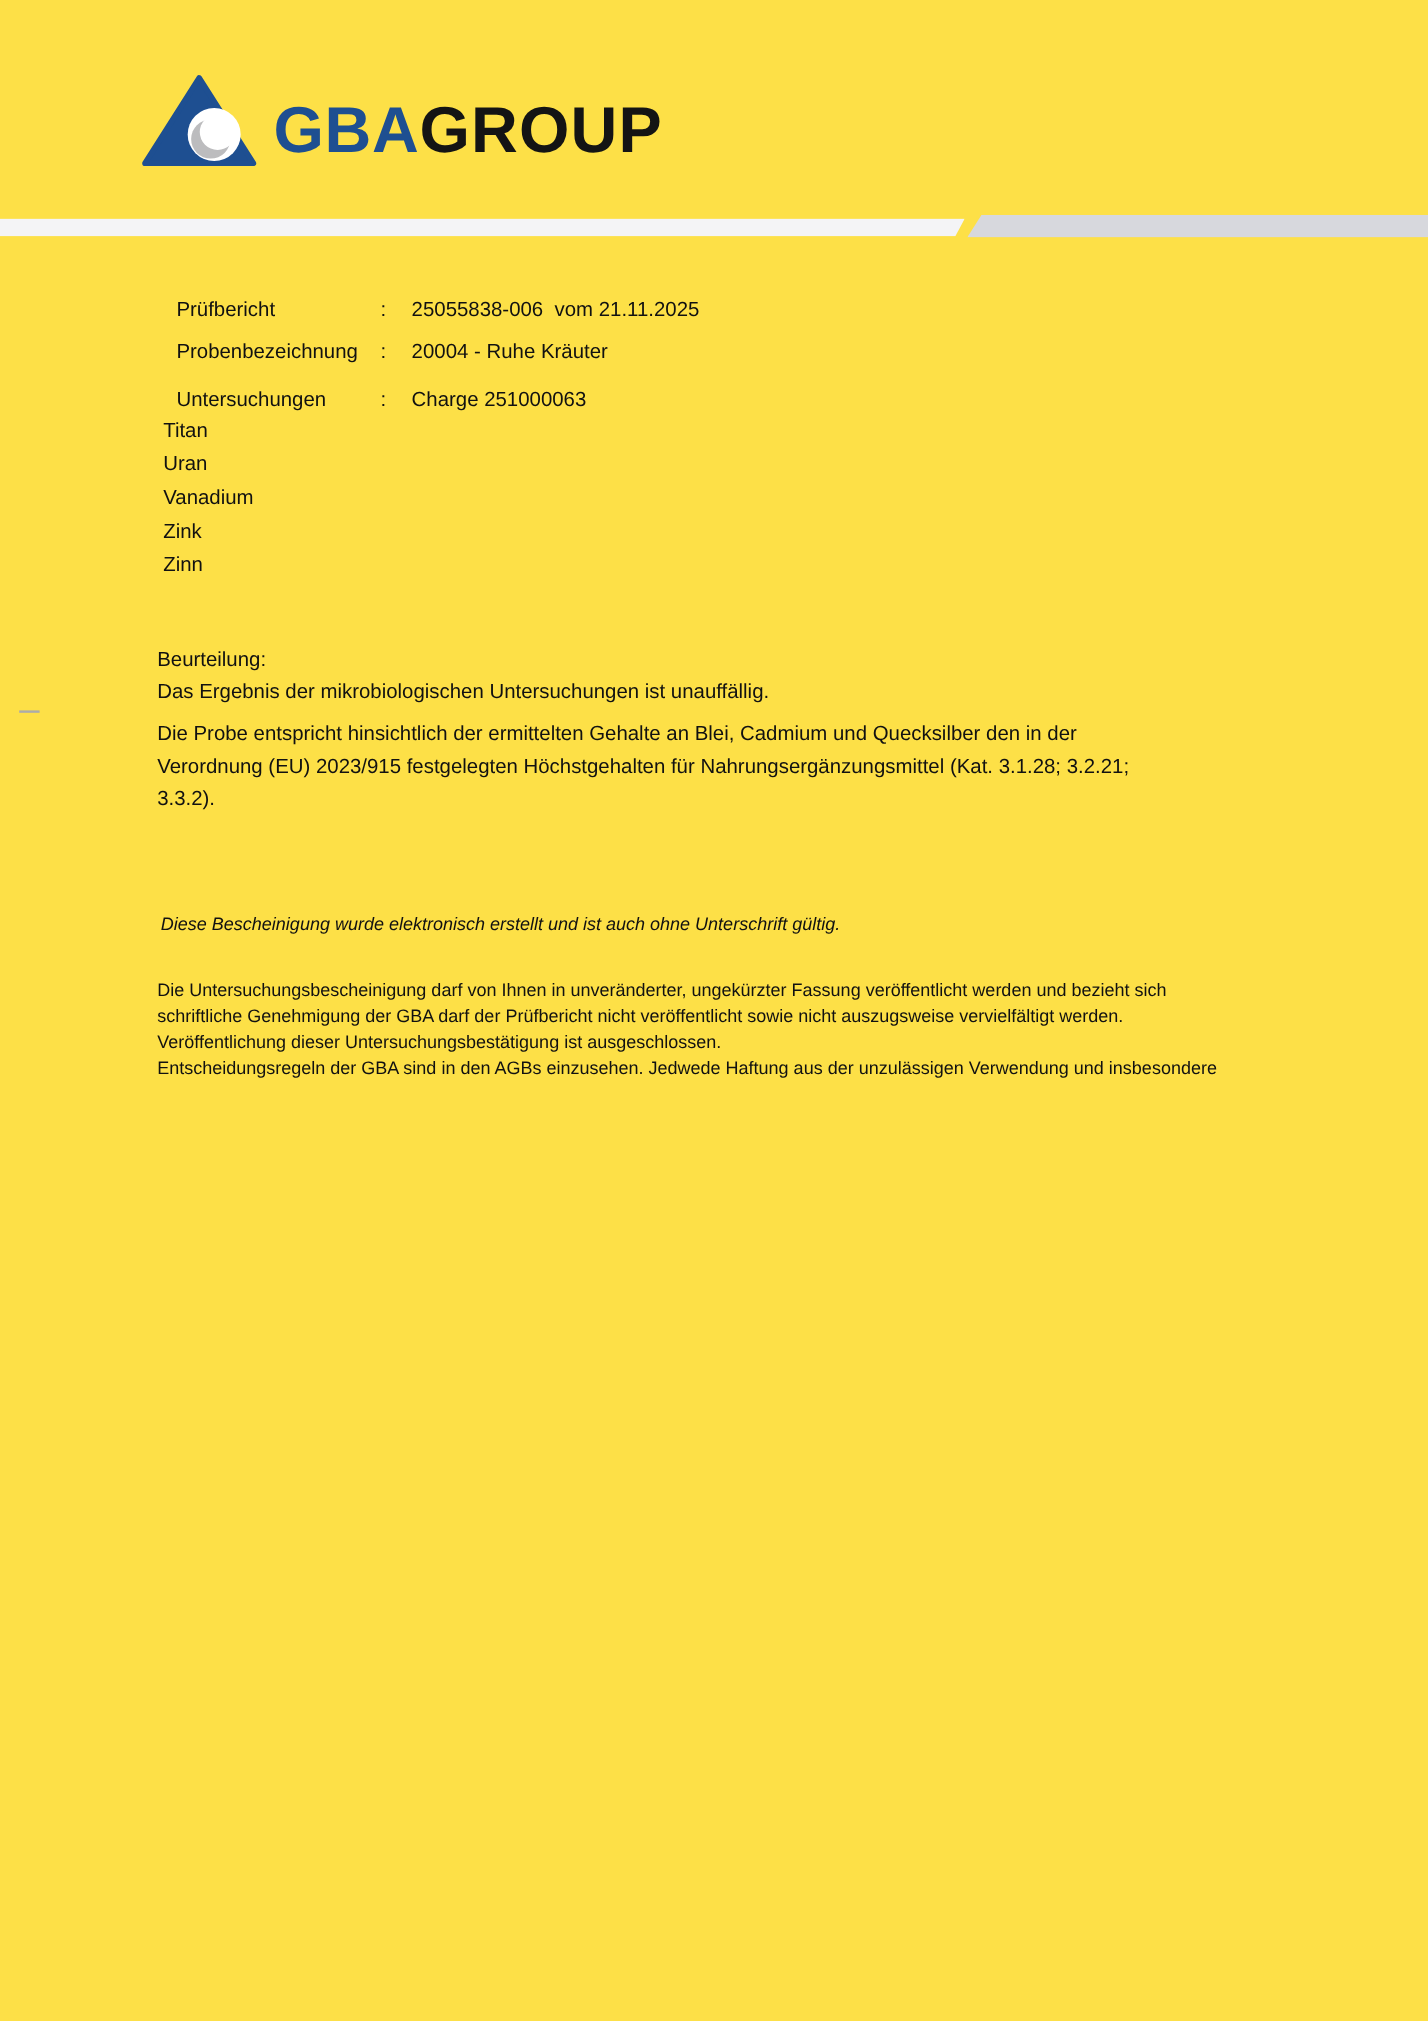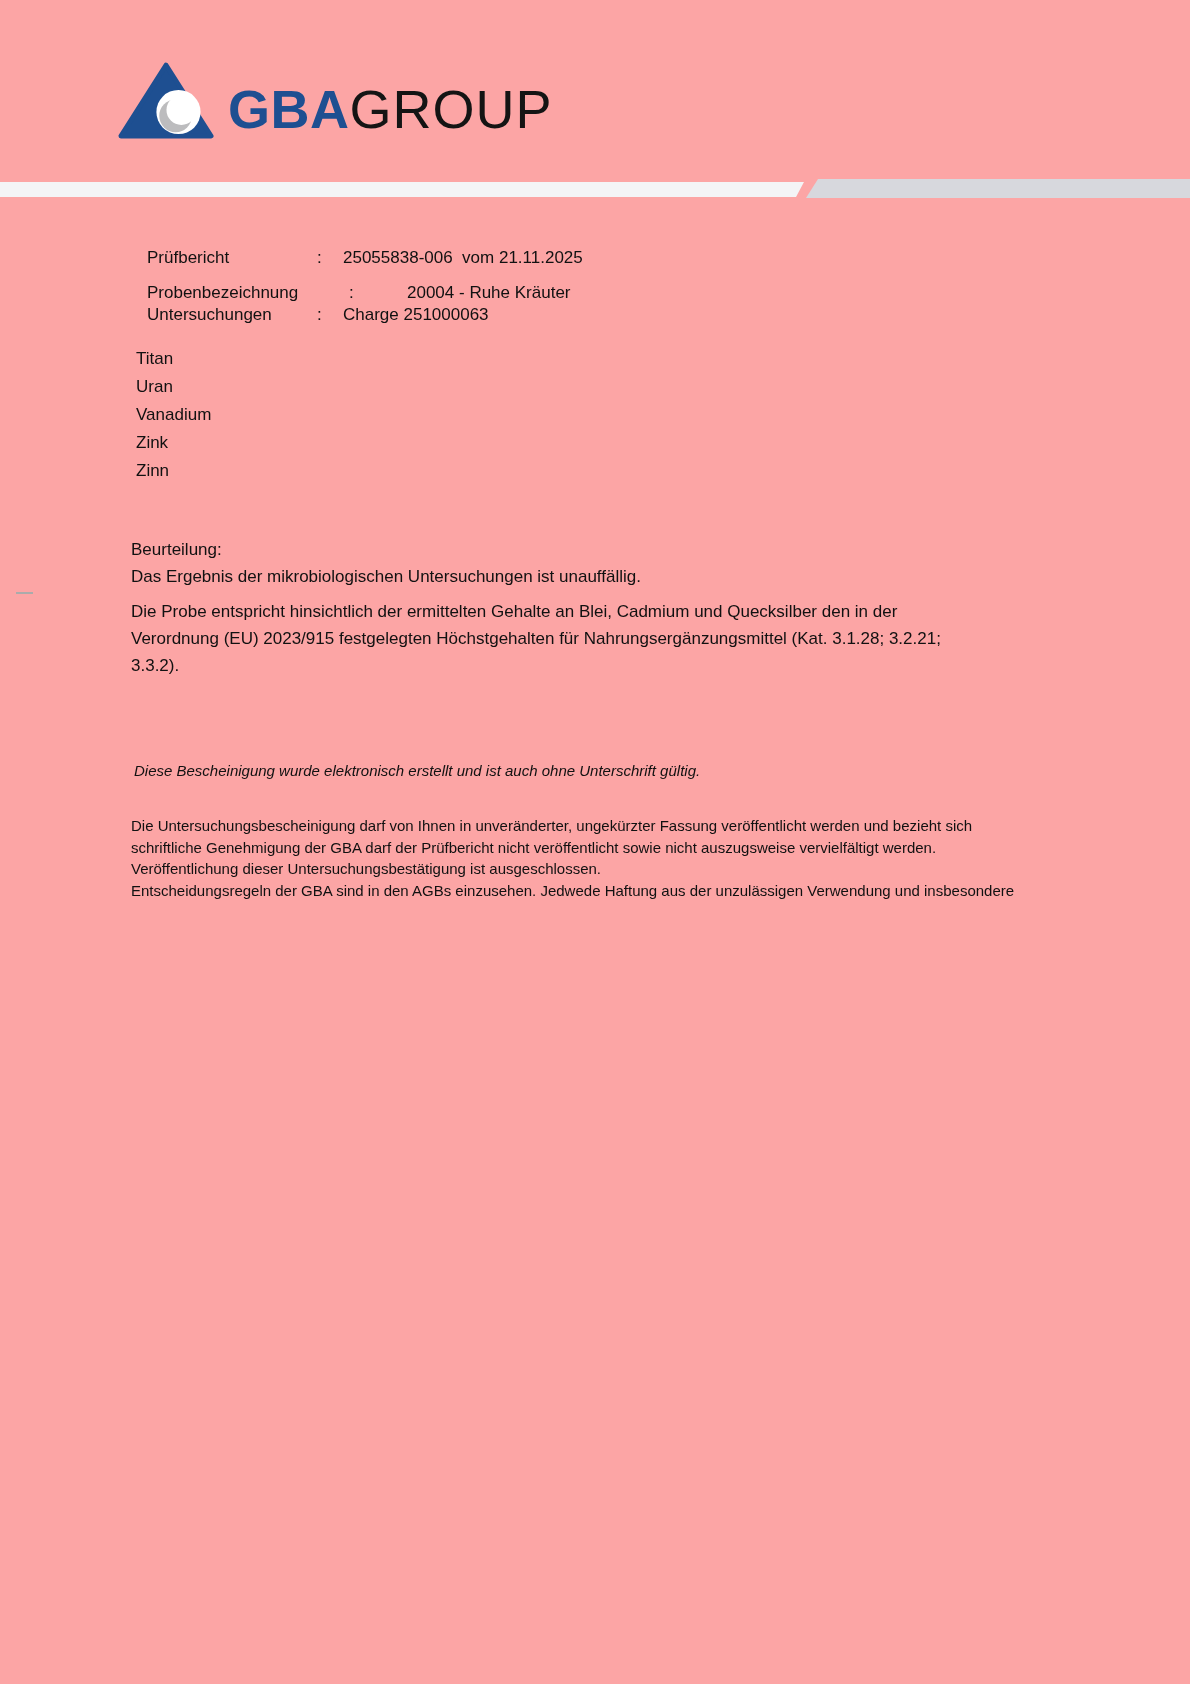--- a/index.html
+++ b/index.html
@@ -3,49 +3,49 @@
 <meta charset="utf-8">
 <style>
   * { margin: 0; padding: 0; box-sizing: border-box; }
   html, body { background: #ffffff; }
   body { font-family: "Liberation Sans", sans-serif; color: #111; }
 
   .page {
     position: relative;
     width: 1190px;
     height: 1684px;
-    background: #fca5a5;
+    background: #fde047;
     overflow: hidden;
   }
 
   
   .logo { position: absolute; left: 118px; top: 62px; display: flex; align-items: flex-end; }
   .logo-icon { width: 96px; height: 77px; display: block; }
   .logo-text { margin-left: 14px; font-size: 54px; line-height: 1; letter-spacing: 0.5px;
                display: flex; align-items: baseline; padding-bottom: 3px; }
   .logo-brand  { font-weight: 700; color: #1e4f91; }
-  .logo-suffix { font-weight: 400; color: #141414; letter-spacing: 1px; }
+  .logo-suffix { font-weight: 700; color: #141414; letter-spacing: 1px; }
 
   
   .band-left {
     position: absolute; left: 0; top: 182px; width: 804px; height: 15px;
     background: #f4f4f6;
     clip-path: polygon(0 0, 100% 0, calc(100% - 8px) 100%, 0 100%);
   }
   .band-right {
     position: absolute; left: 806px; right: 0; top: 179px; height: 19px;
     background: #d7d8dd;
     clip-path: polygon(12px 0, 100% 0, 100% 100%, 0 100%);
   }
 
   
   .fields { position: absolute; left: 147px; top: 248px; font-size: 17px; }
   .field-row { display: flex; line-height: 20px; }
   .field-row.r1 { margin-bottom: 15px; }
-  .field-row.r2 { margin-bottom: 2px; gap: 32px; }
+  .field-row.r2 { margin-bottom: 20px; }
   .field-label { width: 170px; }
   .field-sep { width: 26px; }
   .field-value { white-space: pre; }
 
   
   .analytes { position: absolute; left: 136px; top: 345px; font-size: 17px; }
   .analyte { line-height: 28px; }
 
   
   .assessment { position: absolute; left: 131px; top: 536px; font-size: 17px; line-height: 27px; }

